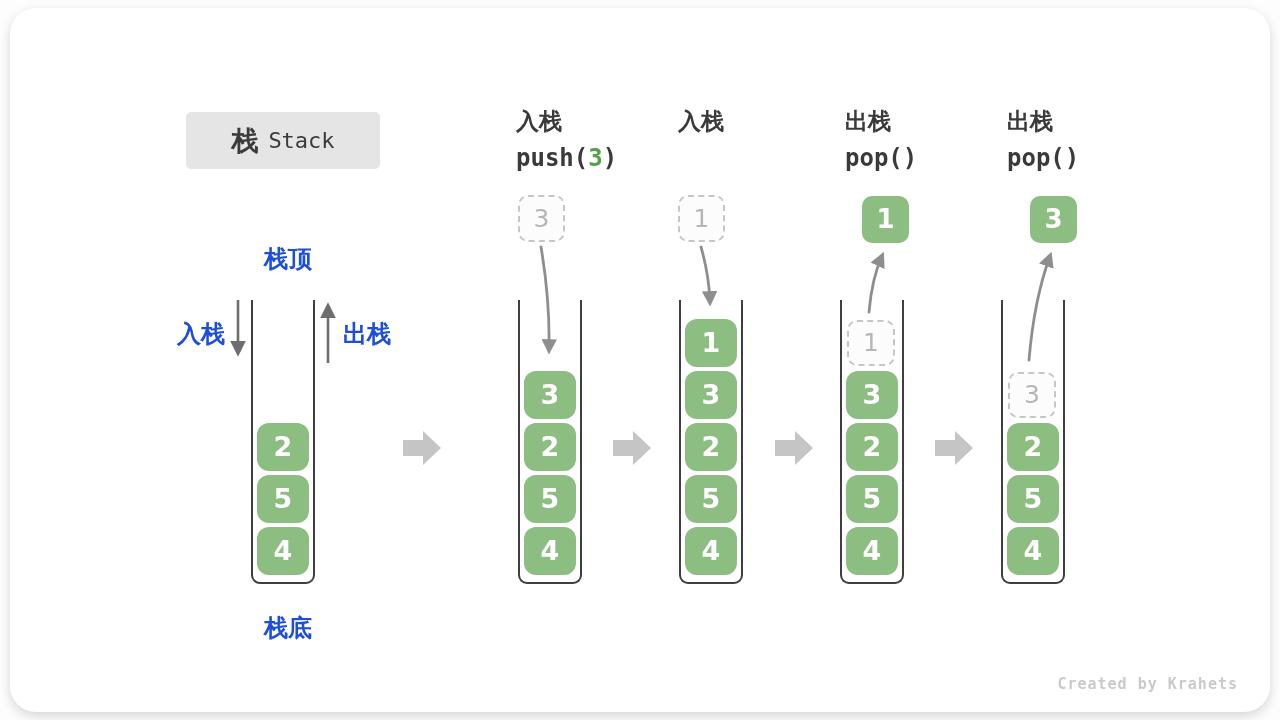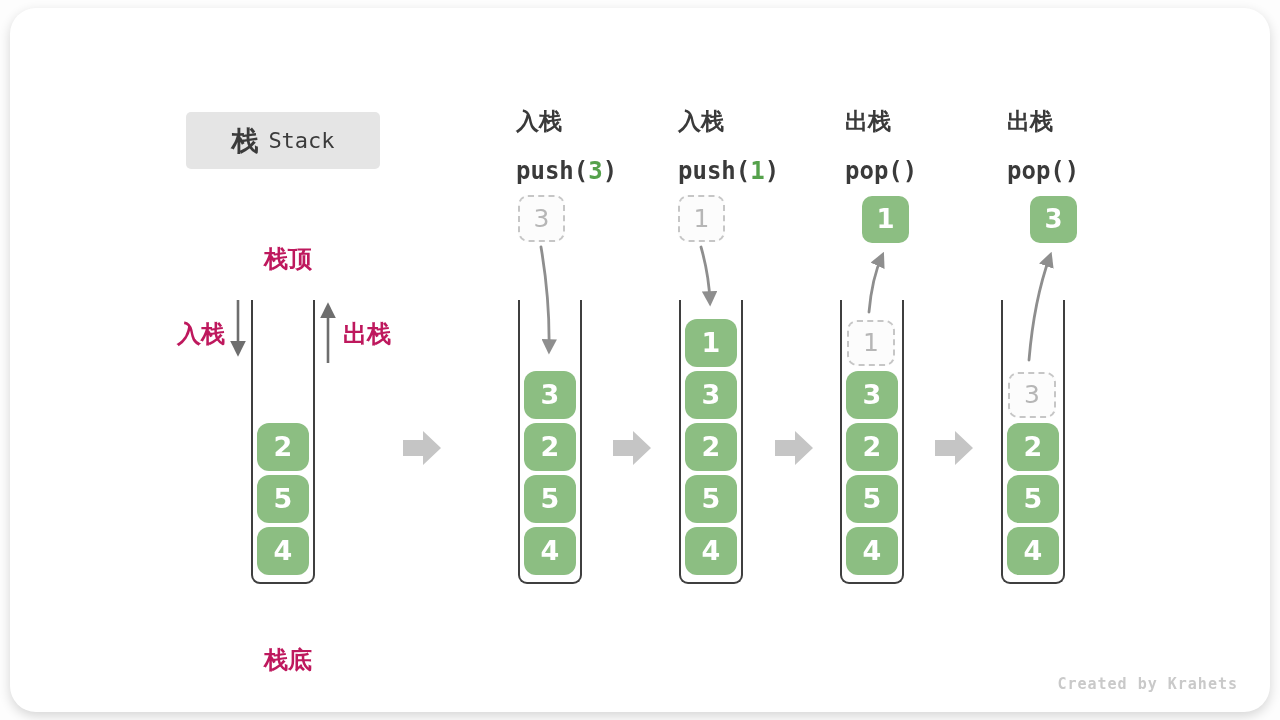--- a/index.html
+++ b/index.html
@@ -7,29 +7,29 @@
           font-family:"Liberation Sans",sans-serif;background:#fdfdfd;}
   .card{position:absolute;left:10px;top:8px;right:10px;bottom:8px;
         background:#ffffff;border-radius:26px;box-shadow:0 4px 12px rgba(0,0,0,.16);}
   
   .title-box{position:absolute;left:186px;top:112px;width:194px;height:57px;
              background:#e5e5e5;border-radius:5px;display:flex;align-items:center;
              justify-content:center;gap:10px;color:#3b3b3b;}
   .title-zh{font-size:27px;font-weight:700;}
   .title-en{font-family:"DejaVu Sans Mono",monospace;font-size:22px;font-weight:500;}
   
-  .zh-label{position:absolute;color:#be185d;font-weight:700;font-size:24px;text-align:center;}
+  .zh-label{position:absolute;color:#1d4ed8;font-weight:700;font-size:24px;text-align:center;}
   .lab-top{left:246px;top:243px;width:84px;}
-  .lab-bottom{left:246px;top:612px;width:84px;margin-top:32px;}
+  .lab-bottom{left:246px;top:612px;width:84px;}
   .lab-push{left:176px;top:318px;width:50px;}
   .lab-pop{left:342px;top:318px;width:50px;}
   
   .op{position:absolute;top:106px;width:160px;color:#3a3a3a;}
   .op-zh{font-size:23px;font-weight:600;}
-  .op-code{margin-top:20px;font-family:"DejaVu Sans Mono",monospace;font-size:24px;font-weight:600;}
+  .op-code{margin-top:7px;font-family:"DejaVu Sans Mono",monospace;font-size:24px;font-weight:600;}
   .op-arg{color:#55a14b;font-weight:700;}
   .op1{left:516px;} .op2{left:678px;} .op3{left:845px;} .op4{left:1007px;}
   
   .stk{position:absolute;top:300px;width:64px;height:284px;box-sizing:border-box;
        border-left:2px solid #3f3f3f;border-right:2px solid #3f3f3f;
        border-bottom:2px solid #3f3f3f;border-radius:0 0 9px 9px;background:#fff;}
   .stk1{left:251px;} .stk2{left:518px;} .stk3{left:679px;} .stk4{left:840px;} .stk5{left:1001px;}
   
   .block{position:absolute;width:52px;height:48px;border-radius:12px;background:#8cbe82;
          color:#fff;font-family:"DejaVu Sans",sans-serif;font-size:27px;font-weight:600;
@@ -72,21 +72,20 @@
   <div class="zh-label lab-bottom">栈底</div>
   <div class="zh-label lab-push">入栈</div>
   <div class="zh-label lab-pop">出栈</div>
 
   <div class="op op1">
     <div class="op-zh">入栈</div>
     <div class="op-code"><span>push(</span><span class="op-arg">3</span><span>)</span></div>
   </div>
   <div class="op op2">
     <div class="op-zh">入栈</div>
-    <div class="op-code"><span>push(</span><span class="op-arg">1</span><span>)</span></div>
   </div>
   <div class="op op3">
     <div class="op-zh">出栈</div>
     <div class="op-code"><span>pop(</span><span class="op-arg"></span><span>)</span></div>
   </div>
   <div class="op op4">
     <div class="op-zh">出栈</div>
     <div class="op-code"><span>pop(</span><span class="op-arg"></span><span>)</span></div>
   </div>
 

